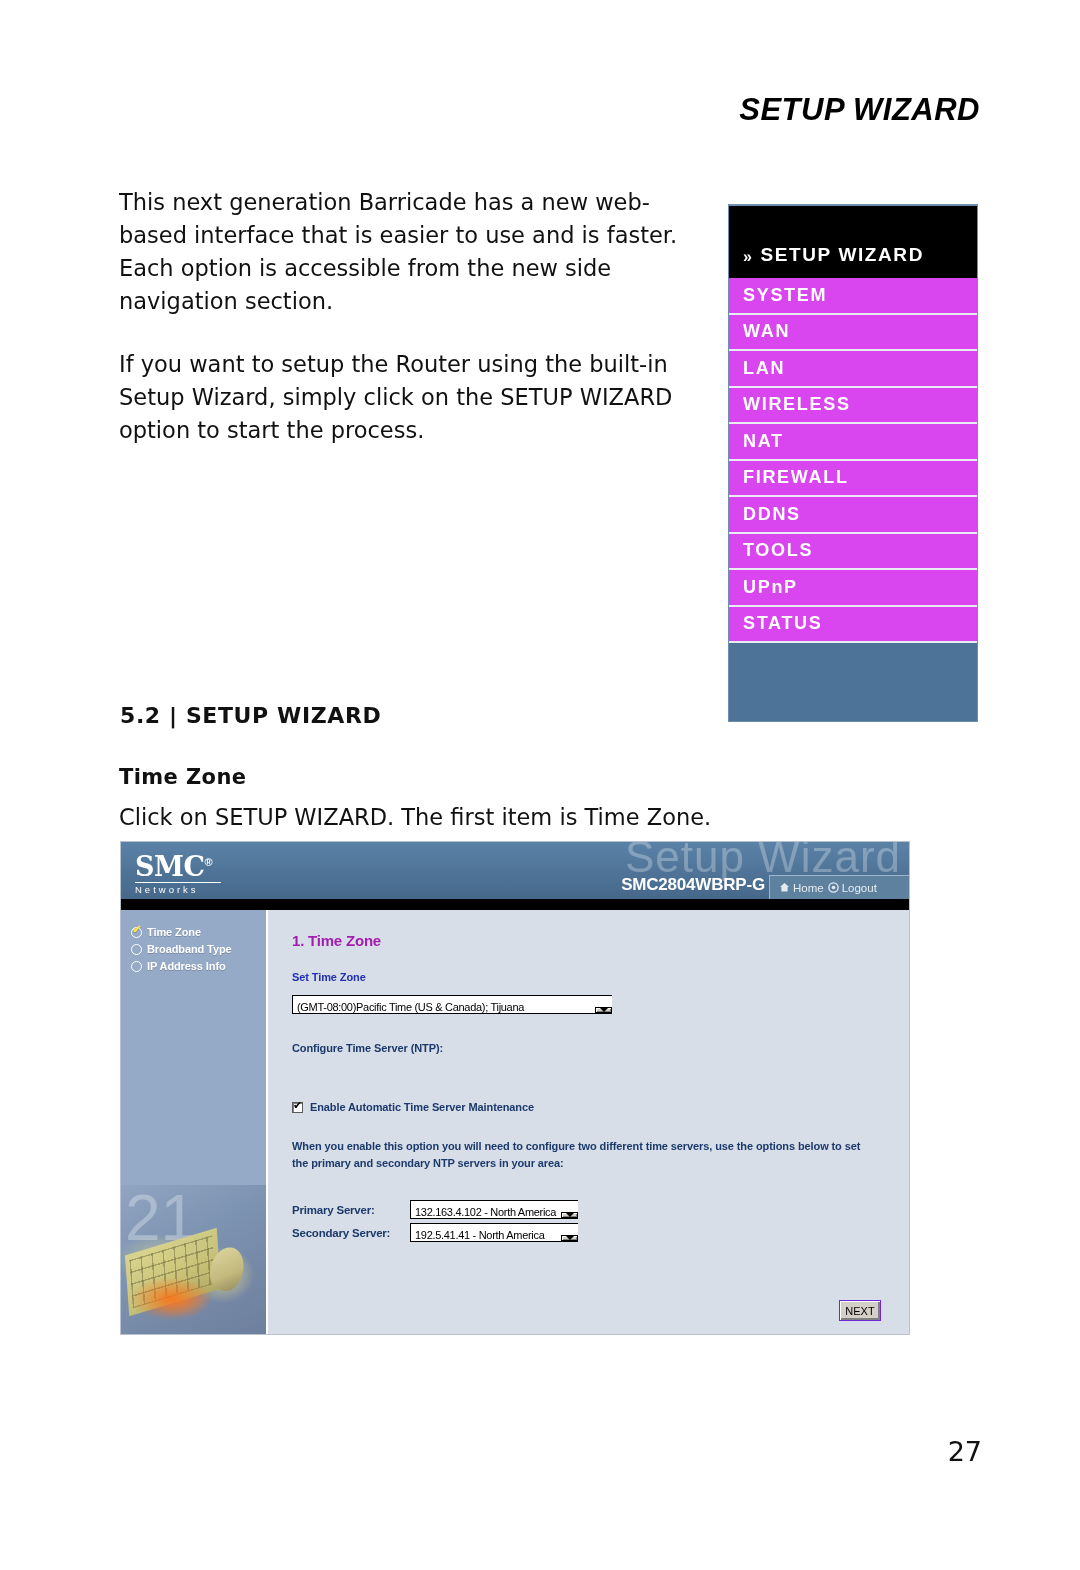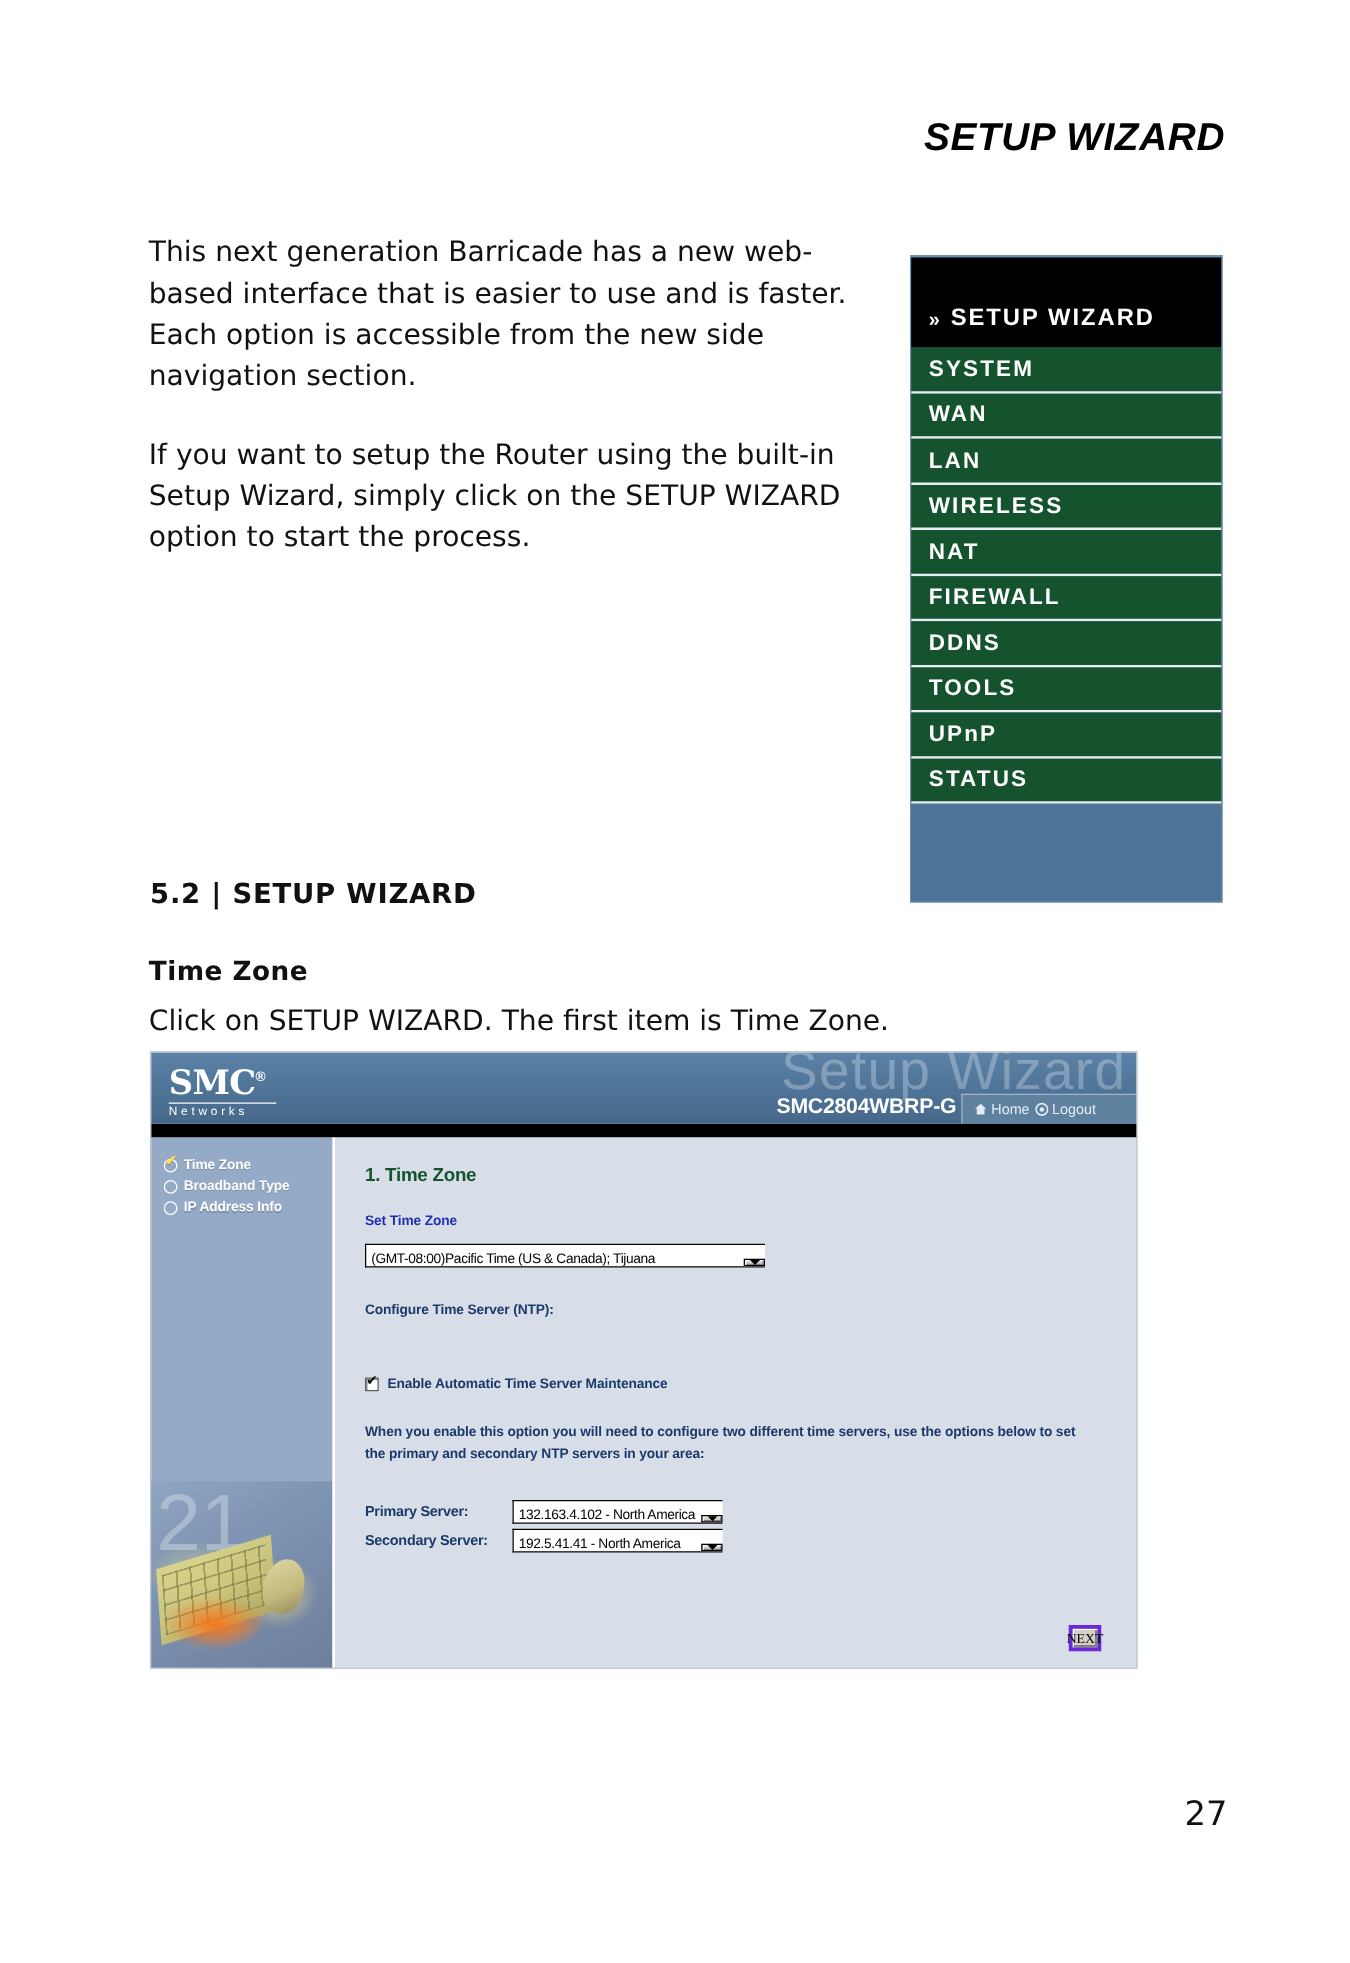--- a/index.html
+++ b/index.html
@@ -71,21 +71,21 @@
     display: flex;
     align-items: center;
     padding-left: 14px;
     box-sizing: border-box;
     color: #ffffff;
     font-family: "Liberation Sans", sans-serif;
     font-weight: bold;
     font-size: 18px;
     letter-spacing: 1.7px;
     border-bottom: 2px solid #e7edf3;
-    background: #14532d;
+    background: #d946ef;
   }
   .nav-blank {
     height: 78px;
     background: #4d7399;
   }
 
   
   .sec-number {
     position: absolute;
     left: 120px;
@@ -298,21 +298,21 @@
 
   .shot-main {
     flex: 1;
     background: #d8dee8;
     border-left: 2px solid #ffffff;
     padding: 22px 0 0 24px;
     box-sizing: border-box;
     position: relative;
   }
   .m-title {
-    color: #14532d;
+    color: #a21caf;
     font-weight: bold;
     font-size: 15px;
     letter-spacing: -0.2px;
     margin: 0 0 22px 0;
   }
   .m-text {
     color: #1b3a6b;
     font-weight: bold;
     font-size: 11px;
     line-height: 17px;
@@ -405,32 +405,31 @@
     color: #1b3a6b;
     font-weight: bold;
     font-size: 11.5px;
     width: 112px;
     letter-spacing: -0.2px;
   }
   .next-btn {
     position: absolute;
     right: 28px;
     top: 390px;
-    width: 26px;
+    width: 42px;
     height: 21px;
     background: #d4d0c8;
-    border: 3px solid #6d28d9;
+    border: 1px solid #6d28d9;
     box-shadow: inset 1px 1px 0 #fff, inset -2px -2px 0 #808080;
     display: flex;
     align-items: center;
     justify-content: center;
     font-size: 11px;
     color: #000;
     box-sizing: border-box;
-    font-family: Liberation Serif, serif;
   }
 
   
   .page-num {
     position: absolute;
     right: 98px;
     top: 1436px;
     font-family: "DejaVu Sans", sans-serif;
     font-size: 27px;
     color: #111;

